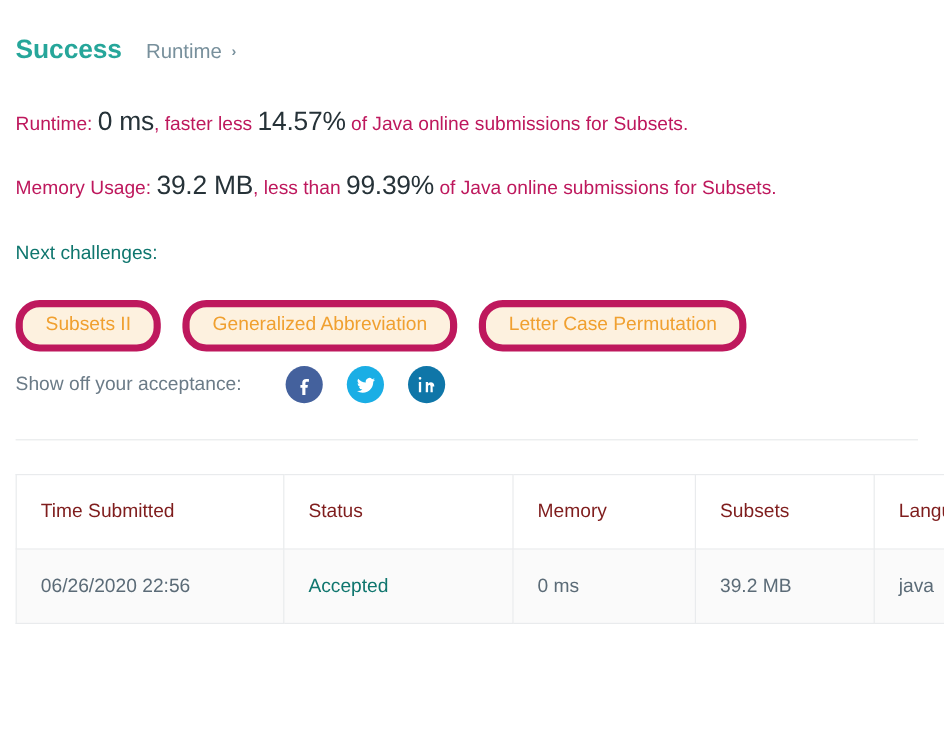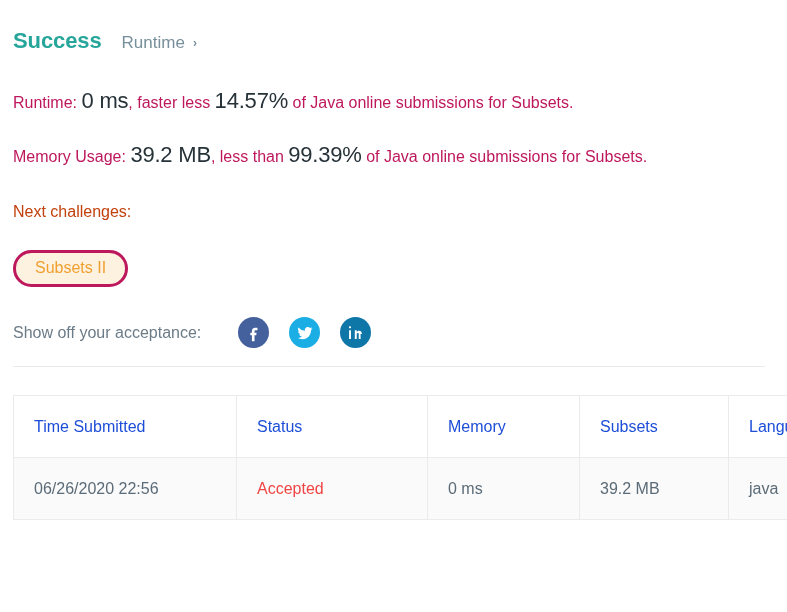--- a/index.html
+++ b/index.html
@@ -64,46 +64,46 @@
     letter-spacing: -0.2px;
   }
   .stat-line .lbl { font-size: 16px; color: #be185d; }
 
   
   .next-label {
     position: absolute;
     left: 13px;
     top: 203px;
     font-size: 16px;
-    color: #c2410c;
+    color: #0f766e;
   }
   .pill-row {
     position: absolute;
     left: 13px;
     top: 250px;
     display: flex;
     gap: 18px;
   }
   .pill {
-    border: 3px solid #be185d;
+    border: 6px solid #be185d;
     background: #fdf1df;
     color: #f0a030;
     border-radius: 20px;
     font-size: 16px;
     padding: 7px 19px 8px 19px;
     line-height: 1;
     cursor: pointer;
     white-space: nowrap;
   }
 
   
   .share-row {
     position: absolute;
     left: 13px;
-    top: 317px;
+    top: 305px;
     display: flex;
     align-items: center;
     justify-content: center;
   }
   .share-label {
     font-size: 16px;
     color: #6b7b87;
     margin-right: 37px;
   }
   .social-icons {
@@ -147,27 +147,27 @@
     border: 1px solid #e9ebed;
     text-align: left;
     font-weight: normal;
     font-size: 16px;
     padding: 0 0 0 20px;
     height: 61px;
     vertical-align: middle;
   }
   .subs-table thead th {
     background: #ffffff;
-    color: #1d4ed8;
+    color: #7f1d1d;
   }
   .subs-table tbody td {
     background: #fafafa;
     color: #5b6b77;
   }
-  .subs-table td.status-accepted { color: #ef4444; }
+  .subs-table td.status-accepted { color: #0f766e; }
   .col-time { width: 202px; }
   .col-status { width: 170px; }
   .col-runtime { width: 131px; }
   .col-memory { width: 128px; }
   .col-lang { width: 121px; }
 </style>
 </head>
 <body>
 
 <div class="header-row">
@@ -182,20 +182,22 @@
   <span class="lbl">Runtime:</span><span class="lbl">&nbsp;</span><span class="big">0 ms</span><span class="lbl">, faster less </span><span class="big">14.57%</span><span class="lbl"> of Java online submissions for Subsets.</span>
 </div>
 
 <div class="stat-line stat-memory">
   <span class="lbl">Memory Usage:</span><span class="lbl">&nbsp;</span><span class="big">39.2 MB</span><span class="lbl">, less than </span><span class="big">99.39%</span><span class="lbl"> of Java online submissions for Subsets.</span>
 </div>
 
 <div class="next-label">Next challenges:</div>
 <div class="pill-row">
   <div class="pill">Subsets II</div>
+  <div class="pill">Generalized Abbreviation</div>
+  <div class="pill">Letter Case Permutation</div>
 </div>
 
 <div class="share-row">
   <span class="share-label">Show off your acceptance:</span>
   <span class="social-icons">
     <span class="social fb">
       <svg width="18" height="18" viewBox="0 0 24 24" aria-hidden="true">
         <path fill="#ffffff" d="M14.5 8.2h2.1V5.3c-.4-.05-1.6-.15-3-.15-3 0-4.4 1.8-4.4 4.4v2.1H7.1v3.2h2.1V23h3.5v-8.15h2.3l.45-3.2h-2.75V9.9c0-1 .3-1.7 1.8-1.7z"></path>
       </svg>
     </span>

